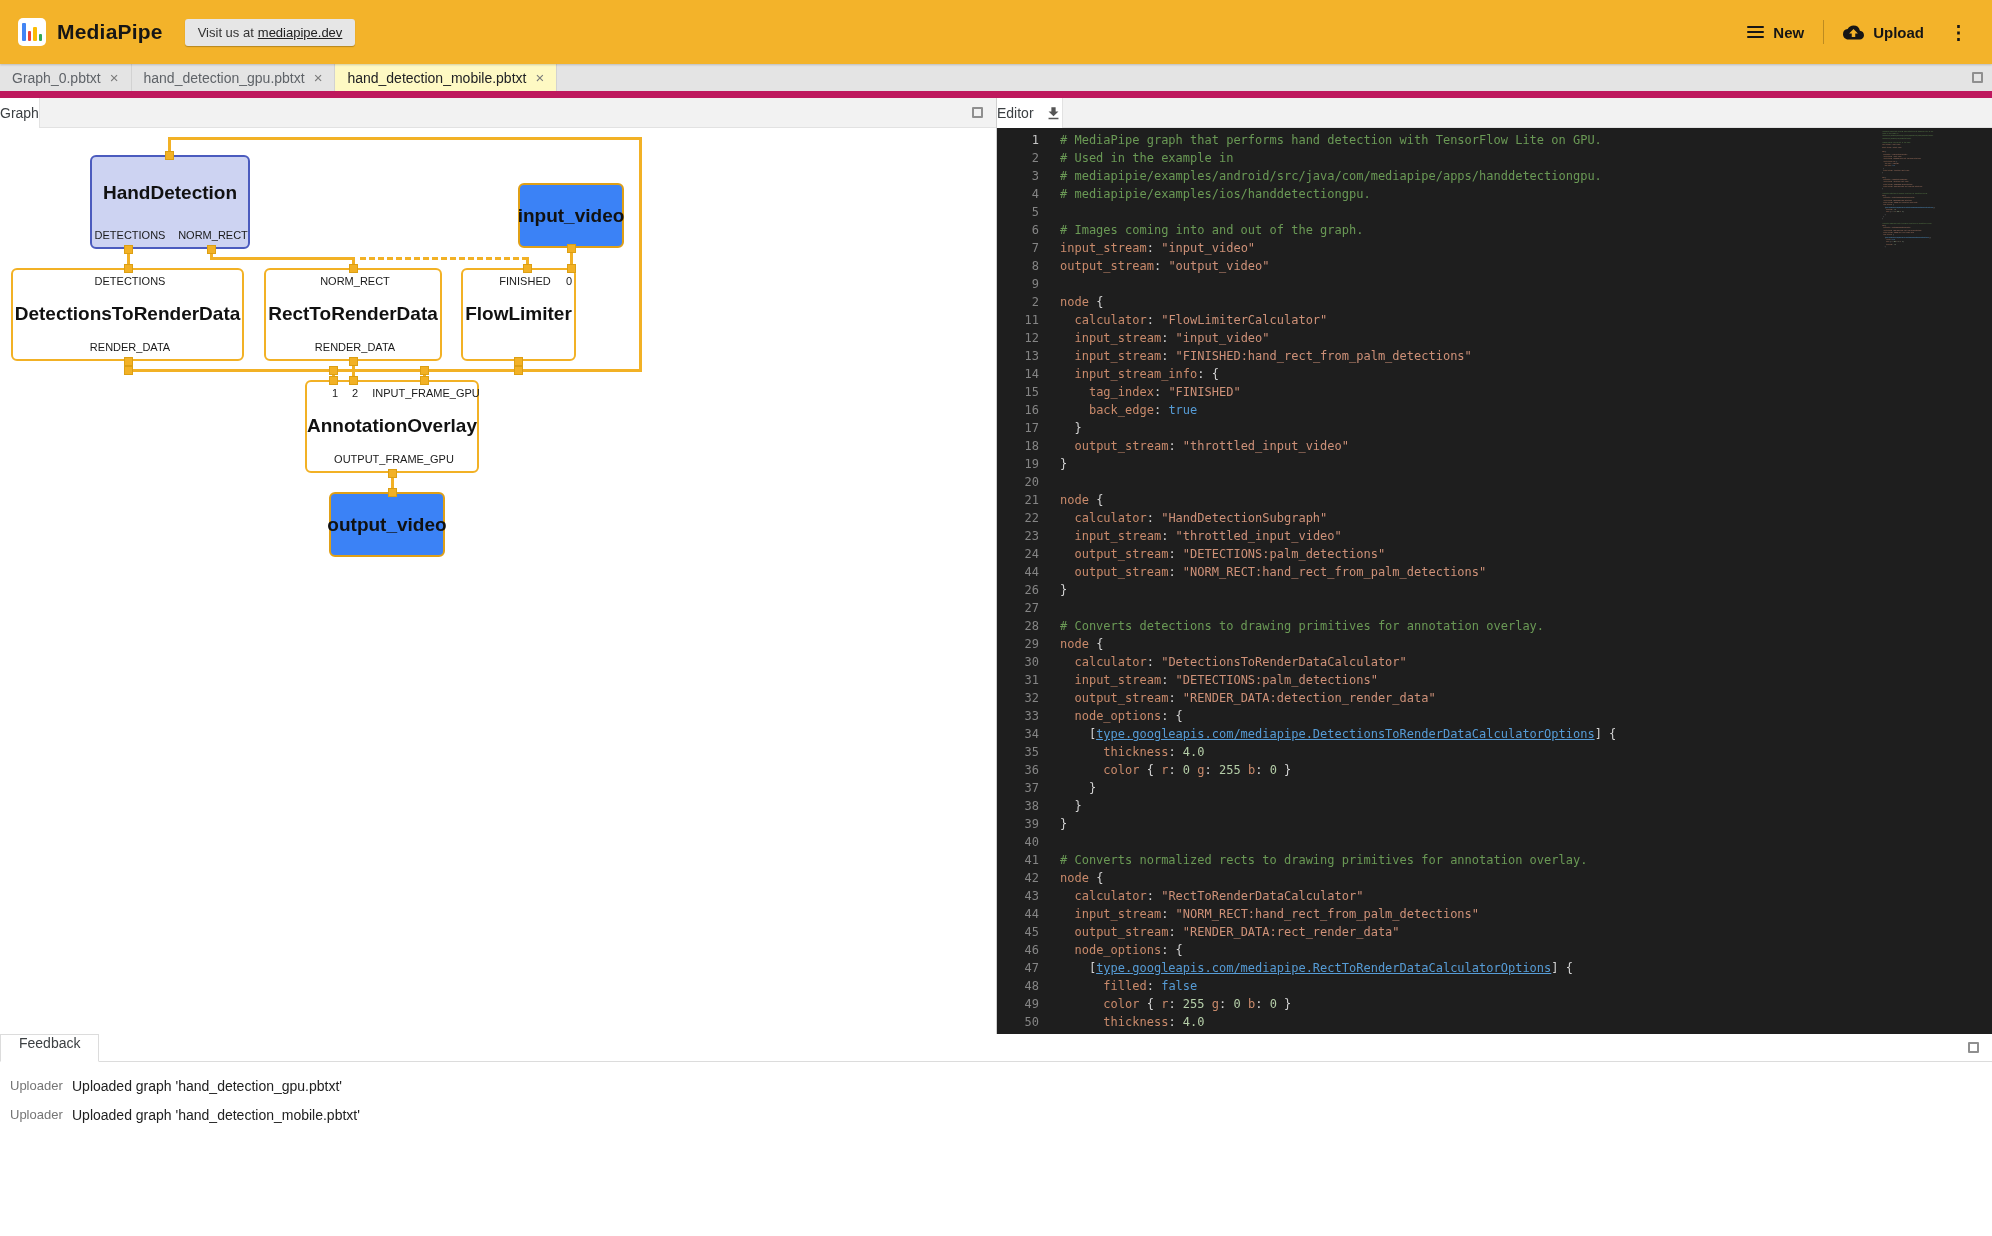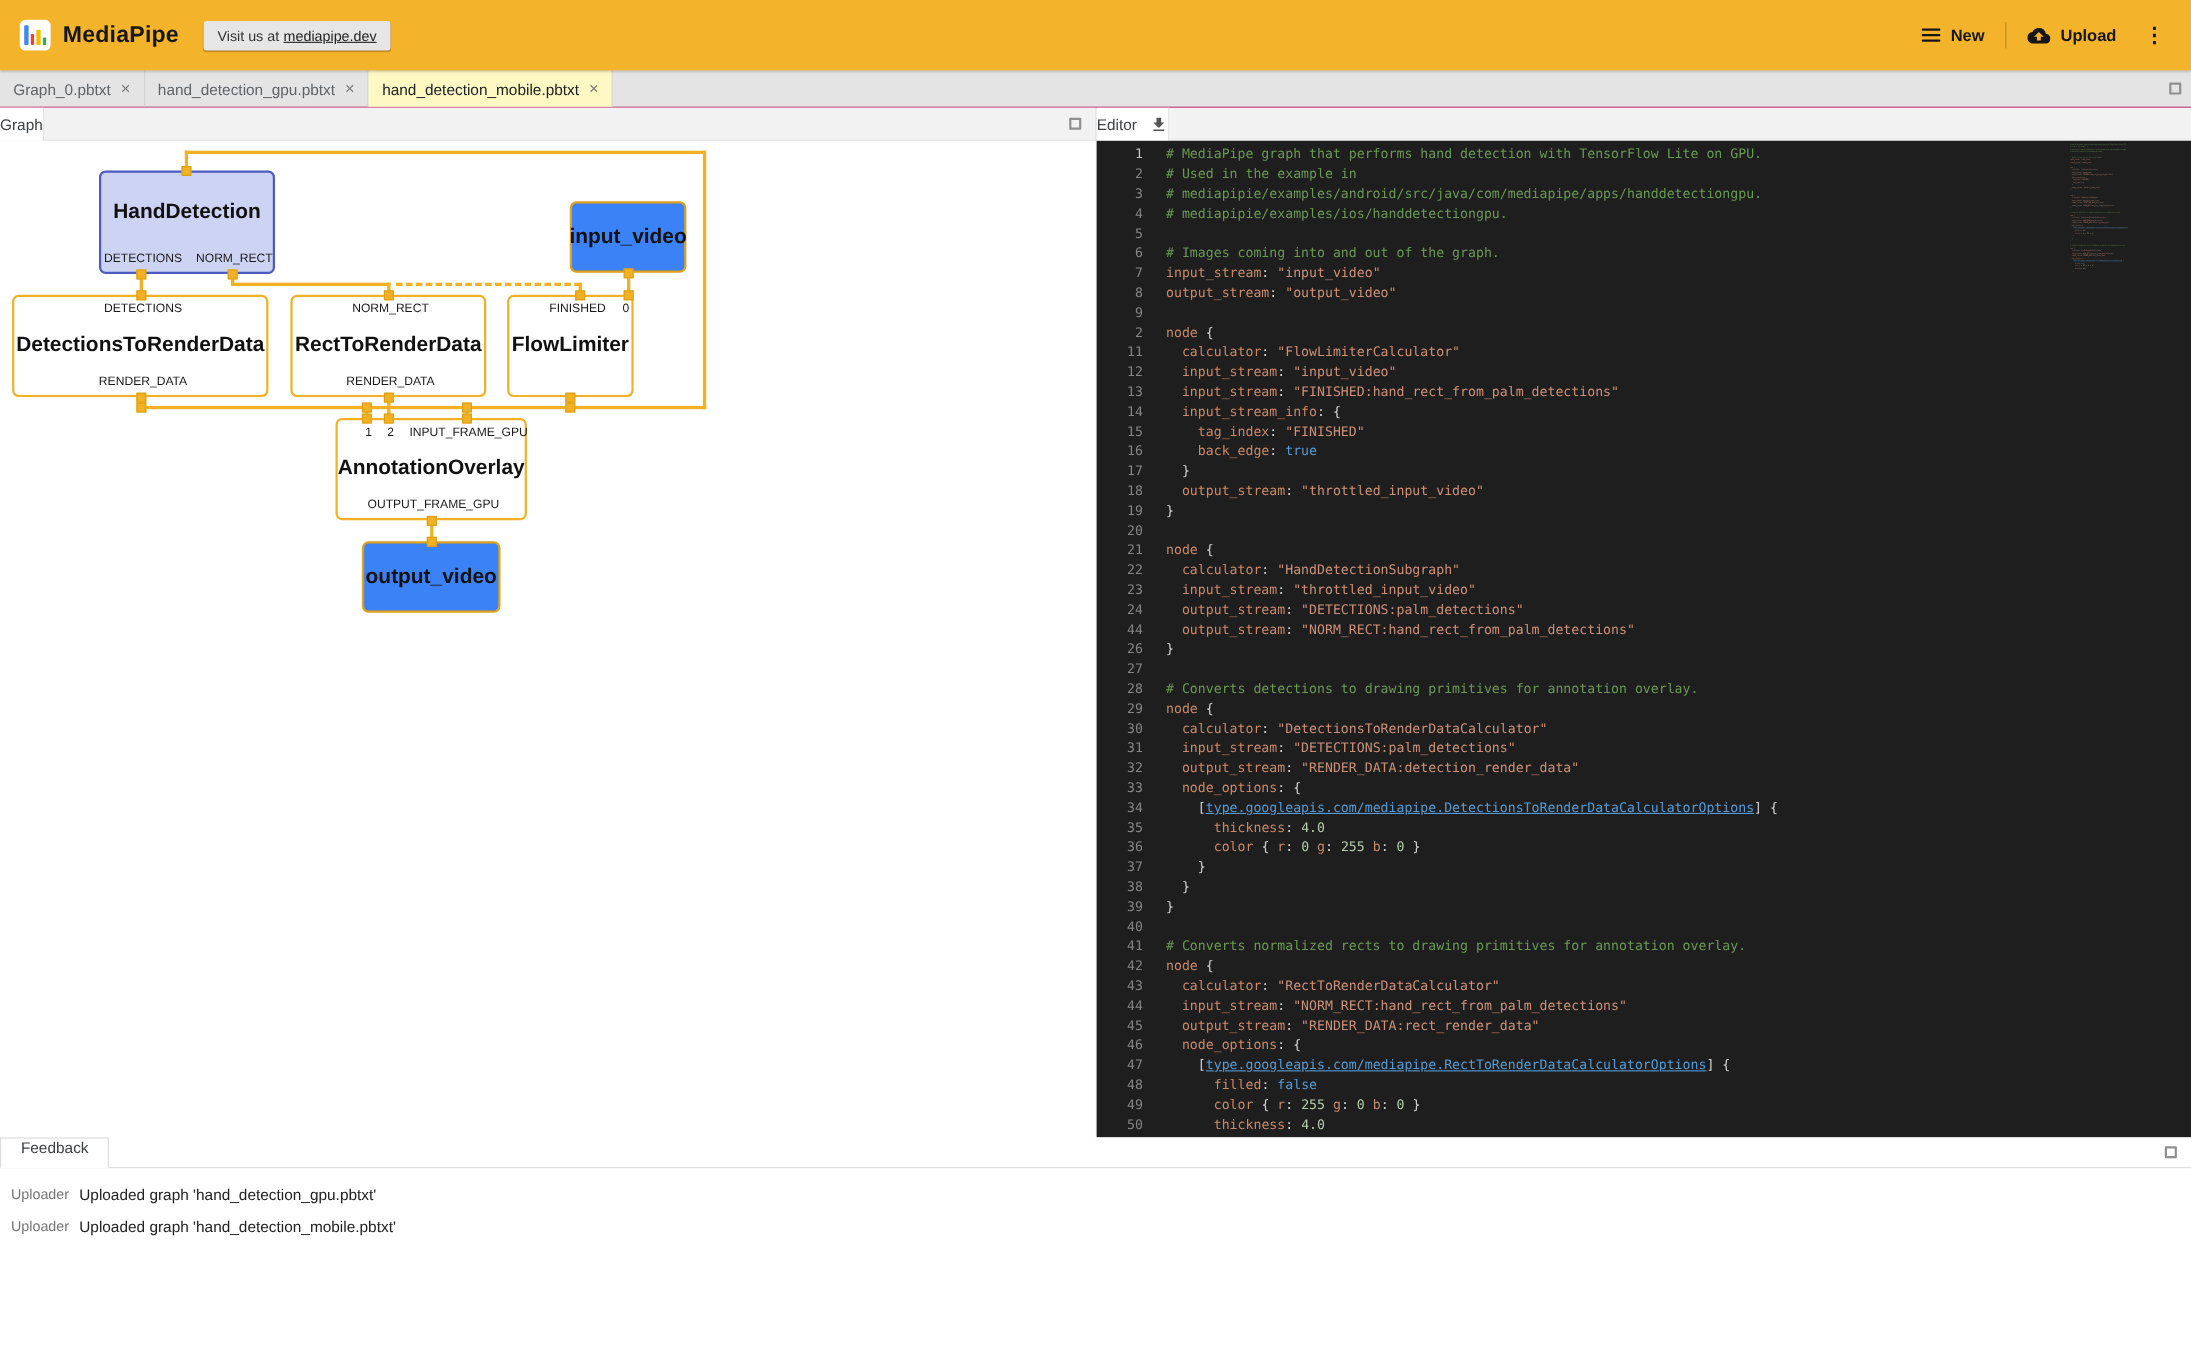--- a/index.html
+++ b/index.html
@@ -18,21 +18,21 @@
   .visit-chip{margin-left:22px;background:#E6E6E6;border-radius:3px;padding:6px 13px;font-size:13px;color:#333;box-shadow:0 1px 1px rgba(0,0,0,.25);display:flex;align-items:center;gap:4px;cursor:pointer;}
   .visit-link{color:#222;text-decoration:underline;cursor:pointer;}
   .topbar-actions{margin-left:auto;display:flex;align-items:center;gap:6px;}
   .top-btn{display:flex;align-items:center;gap:9px;background:none;border:none;font-family:inherit;font-size:15px;font-weight:bold;color:#161616;padding:9px 13px;cursor:pointer;}
   .menu-icon{display:inline-flex;flex-direction:column;justify-content:space-between;width:17px;height:12px;}
   .menu-icon i{display:block;height:2px;background:#161616;border-radius:1px;}
   .vdiv{width:1px;height:24px;background:rgba(0,0,0,.22);}
   .kebab-btn{background:none;border:none;font-size:19px;font-weight:bold;color:#161616;padding:4px 6px;cursor:pointer;line-height:1;}
 
   
-  .file-tabbar{height:34px;background:#E4E4E4;display:flex;align-items:stretch;border-bottom:1px solid #be185d;}
+  .file-tabbar{height:34px;background:#E4E4E4;display:flex;align-items:stretch;border-bottom:7px solid #be185d;}
   .file-tab{display:flex;align-items:center;gap:9px;padding:0 12px;font-size:14px;color:#5F6368;border-right:1px solid #D2D2D2;cursor:pointer;white-space:nowrap;}
   .file-tab.active{background:#fef9c3;color:#202124;}
   .tab-close{font-size:15px;color:#7A7A7A;cursor:pointer;line-height:1;}
   .tabbar-spacer{flex:1;}
   .expand-icon{width:11px;height:11px;border:2px solid #8F8F8F;border-radius:1px;display:inline-block;cursor:pointer;}
   .tabbar-right{display:flex;align-items:center;padding-right:9px;}
 
   
   .main{display:flex;height:936px;}
   .graph-panel{flex:0 0 996px;display:flex;flex-direction:column;background:#fff;}
@@ -202,21 +202,21 @@
         </div>
 
         <div class="gnode white" style="left:305px;top:252px;width:174px;height:93px;">
           <span class="plabel" style="left:28px;top:5px;">1</span>
           <span class="plabel" style="left:48px;top:5px;">2</span>
           <span class="plabel" style="left:119px;top:5px;">INPUT_FRAME_GPU</span>
           <div class="gtitle" style="top:33px;">AnnotationOverlay</div>
           <span class="plabel" style="left:87px;bottom:6px;">OUTPUT_FRAME_GPU</span>
         </div>
 
-        <div class="gnode amber" style="left:329px;top:364px;width:126px;height:65px;">
+        <div class="gnode amber" style="left:329px;top:364px;width:116px;height:65px;">
           <span class="gtitle-inline">output_video</span>
         </div>
 
         <div id="port-layer">
             <div class="port-sq" style="left: 164.5px; top: 22.5px;"></div>
             <div class="port-sq" style="left: 123.5px; top: 116.5px;"></div>
             <div class="port-sq" style="left: 206.5px; top: 116.5px;"></div>
             <div class="port-sq" style="left: 566.5px; top: 115.5px;"></div>
             <div class="port-sq" style="left: 123.5px; top: 135.5px;"></div>
             <div class="port-sq" style="left: 348.5px; top: 135.5px;"></div>

